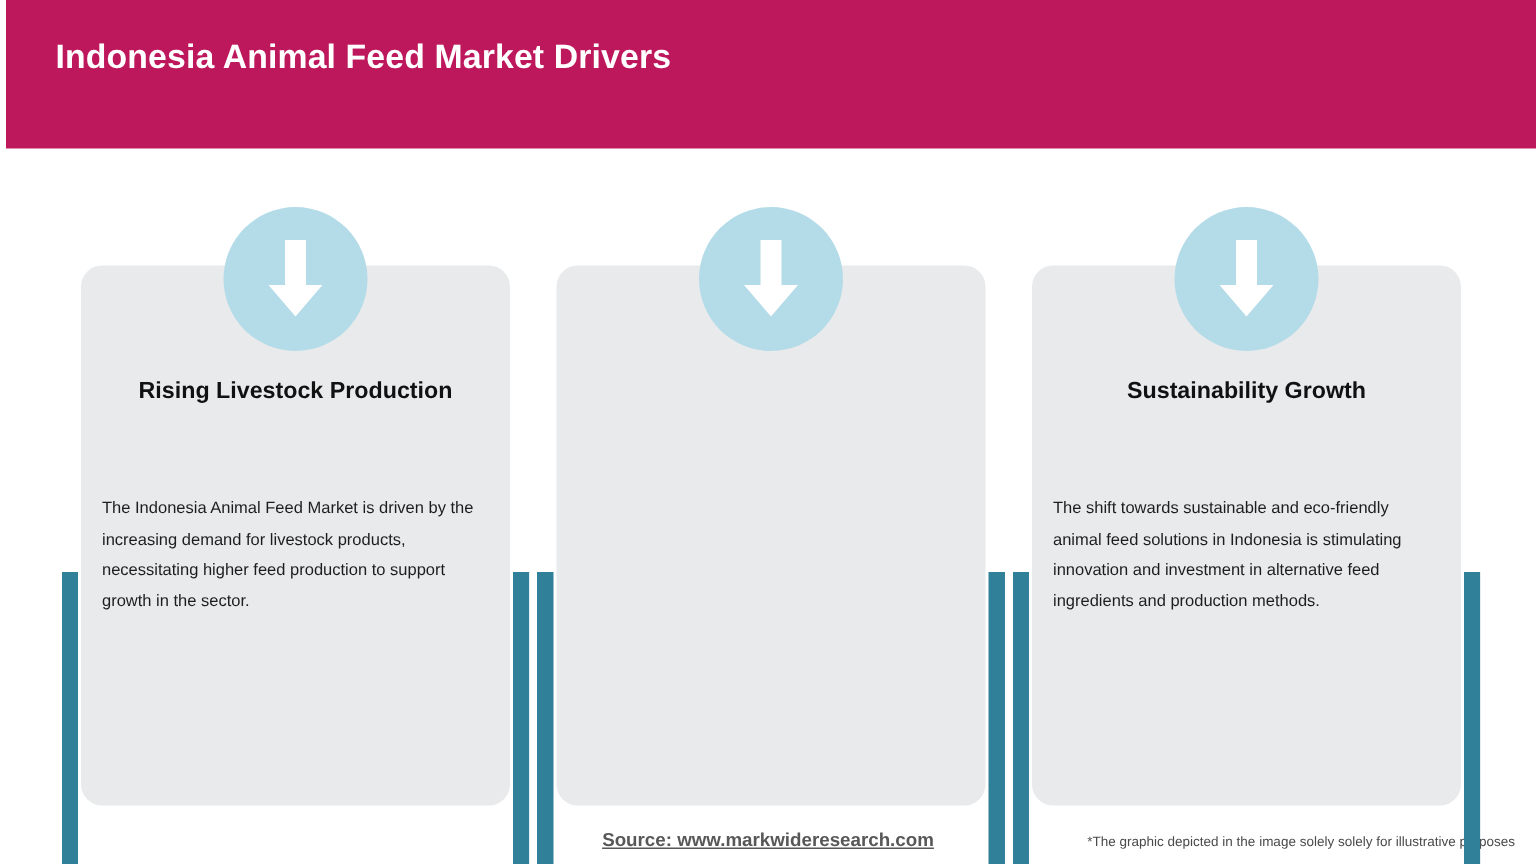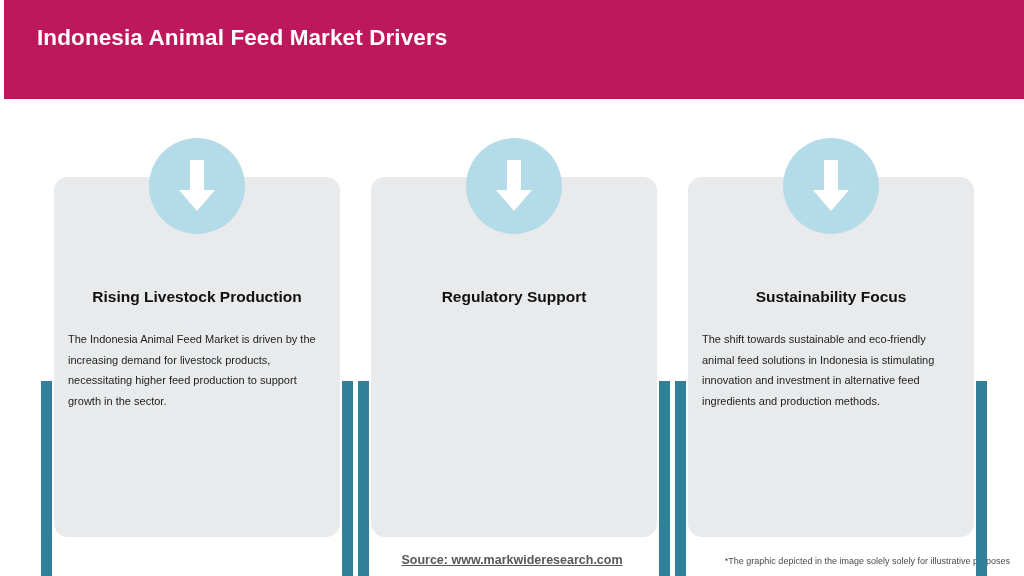--- a/index.html
+++ b/index.html
@@ -133,21 +133,20 @@
   .card-title {
     position: absolute;
     left: 14px;
     right: 14px;
     top: 74px;
     text-align: center;
     font-size: 15.5px;
     font-weight: bold;
     color: #111111;
     line-height: 20px;
-    margin-top: 36px;
   }
 
   .card-body {
     position: absolute;
     left: 14px;
     right: 16px;
     top: 152px;
     font-size: 11px;
     color: #1d1d1d;
     line-height: 20.5px;
@@ -194,33 +193,32 @@
     <div class="icon-circle">
       <svg width="42" height="56" viewBox="0 0 42 56" aria-hidden="true">
         <path d="M14 2 L28 2 L28 32 L39 32 L21 53 L3 32 L14 32 Z" fill="#ffffff"></path>
       </svg>
     </div>
   </div>
 
   <div class="card-wrap c2">
     <div class="frame"></div>
     <div class="card">
-      <div class="card-title">Regulatory Support</div>
     </div>
     <div class="icon-circle">
       <svg width="42" height="56" viewBox="0 0 42 56" aria-hidden="true">
         <path d="M14 2 L28 2 L28 32 L39 32 L21 53 L3 32 L14 32 Z" fill="#ffffff"></path>
       </svg>
     </div>
   </div>
 
   <div class="card-wrap c3">
     <div class="frame"></div>
     <div class="card">
-      <div class="card-title">Sustainability Focus</div>
+      <div class="card-title">Sustainability Growth</div>
       <div class="card-body">The shift towards sustainable and eco-friendly animal feed solutions in Indonesia is stimulating innovation and investment in alternative feed ingredients and production methods.</div>
     </div>
     <div class="icon-circle">
       <svg width="42" height="56" viewBox="0 0 42 56" aria-hidden="true">
         <path d="M14 2 L28 2 L28 32 L39 32 L21 53 L3 32 L14 32 Z" fill="#ffffff"></path>
       </svg>
     </div>
   </div>
 
 </div>

